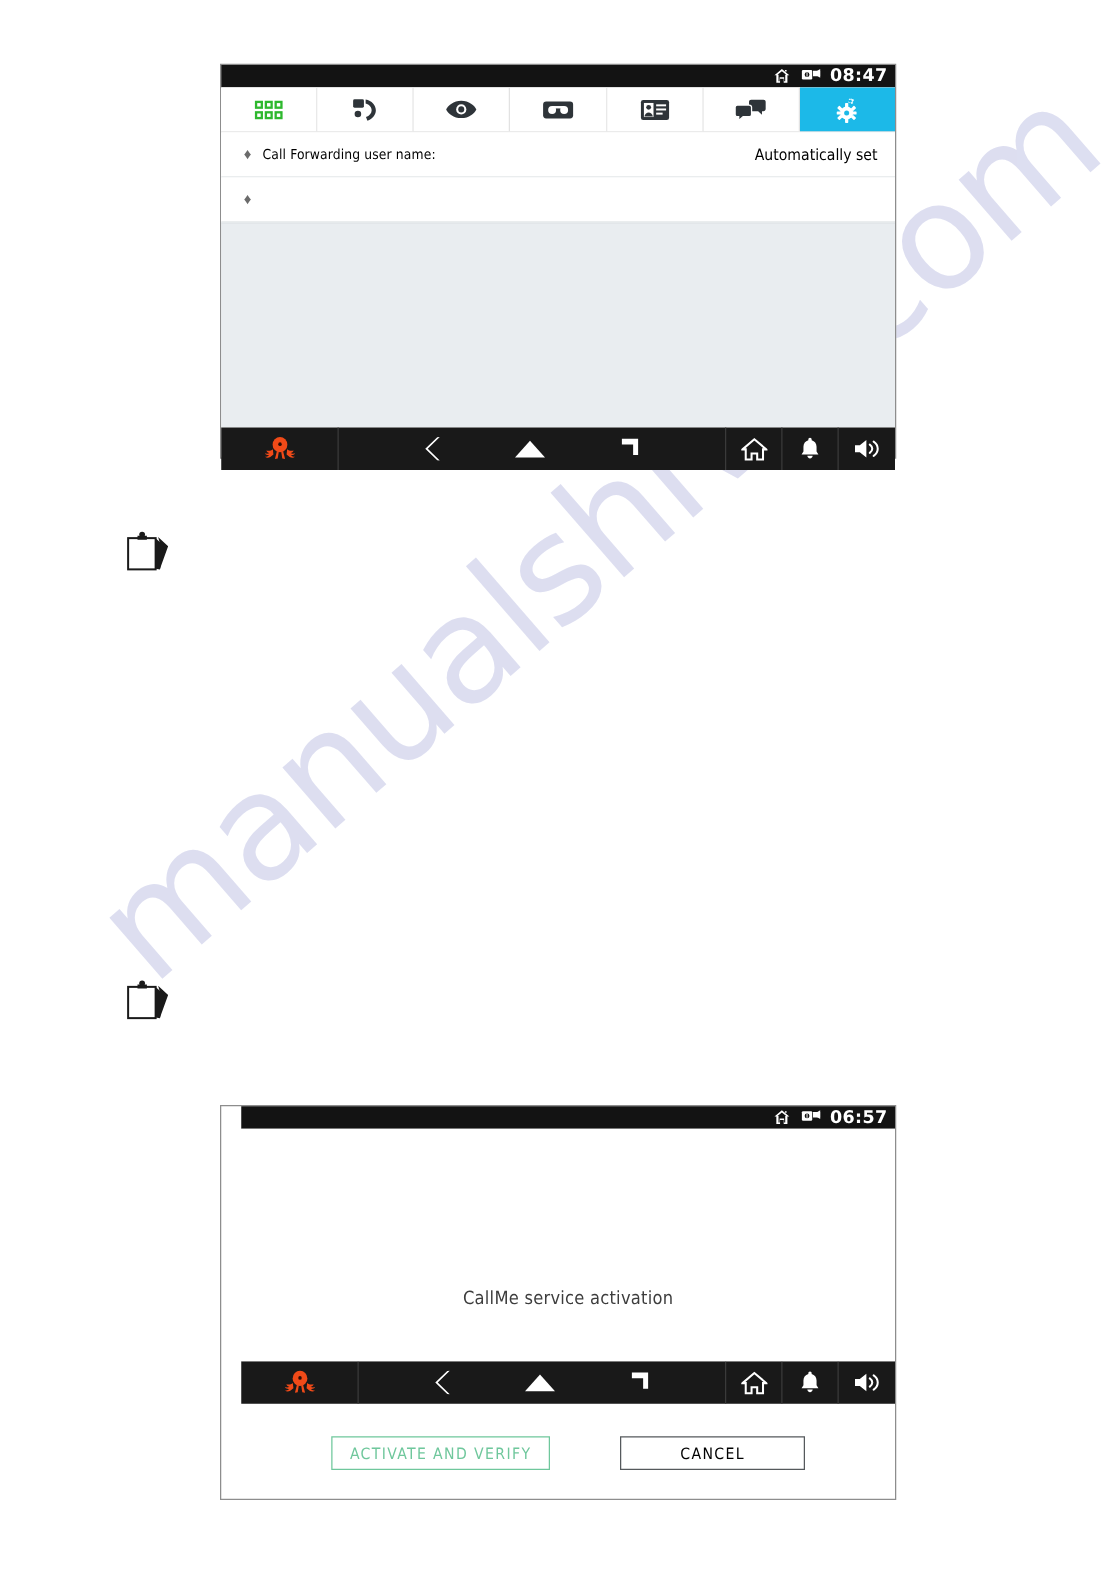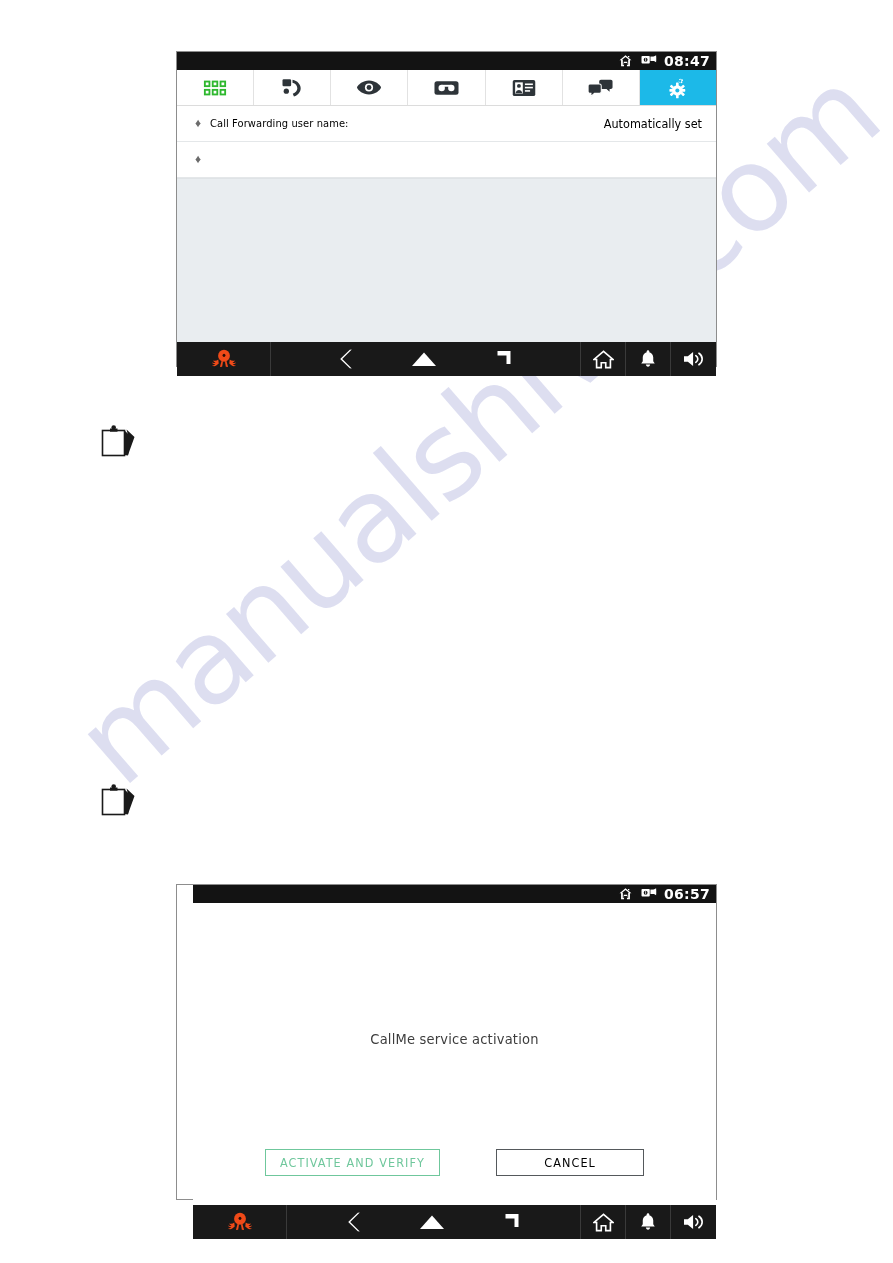--- a/index.html
+++ b/index.html
@@ -124,21 +124,21 @@
     white-space: nowrap;
   }
   .filler {
     background: #e9edf0;
     border-top: 1px solid #dfe3e6;
   }
   #device-top .filler { height: 164px; }
 
   
   .dialog-body {
-    height: 302px;
+    height: 186px;
     background: #ffffff;
     position: relative;
     text-decoration: underline;
   }
   .dialog-msg {
     position: absolute;
     left: 0; right: 0;
     top: 128px;
     text-align: center;
     color: #3d3d3d;

